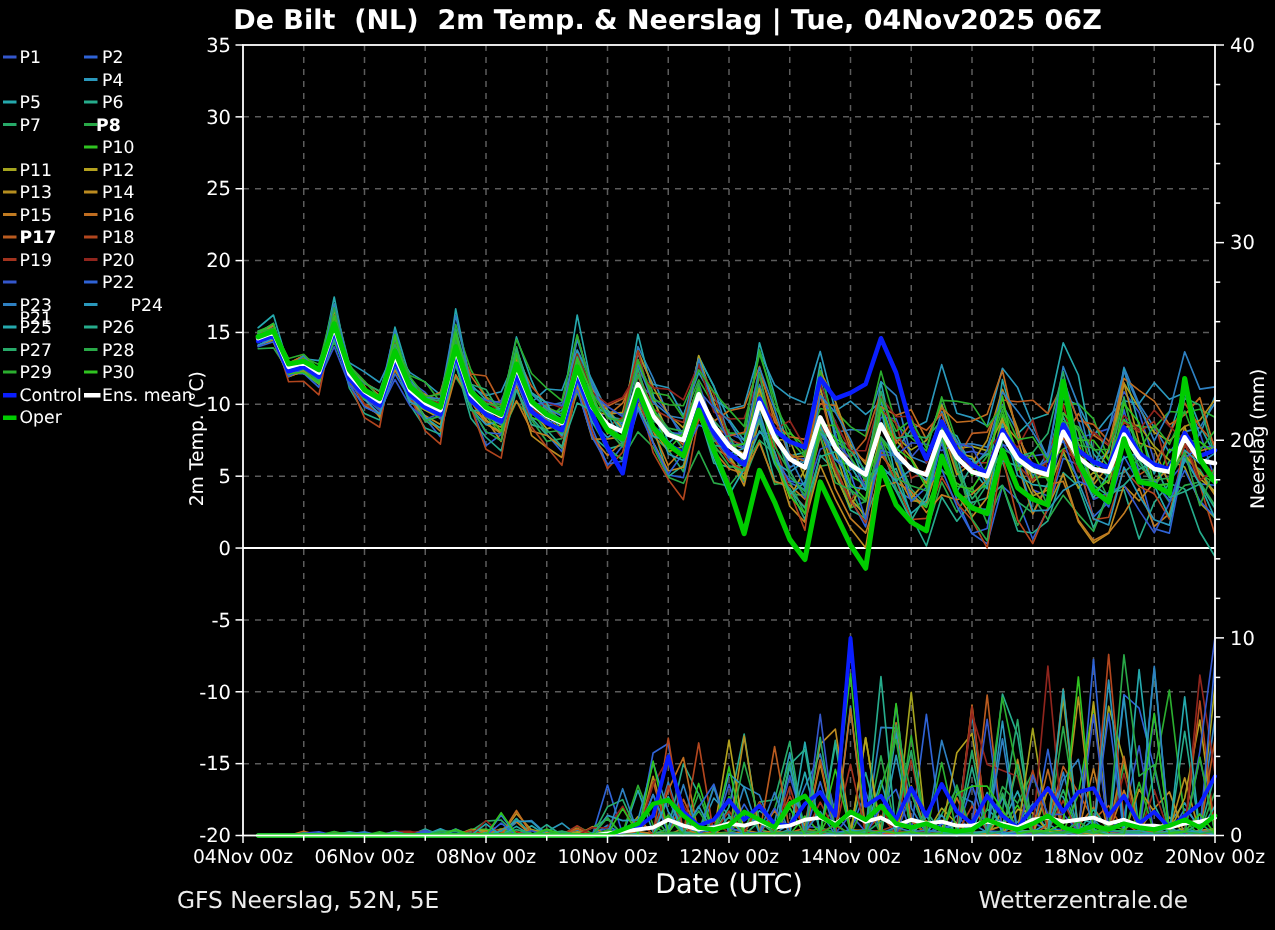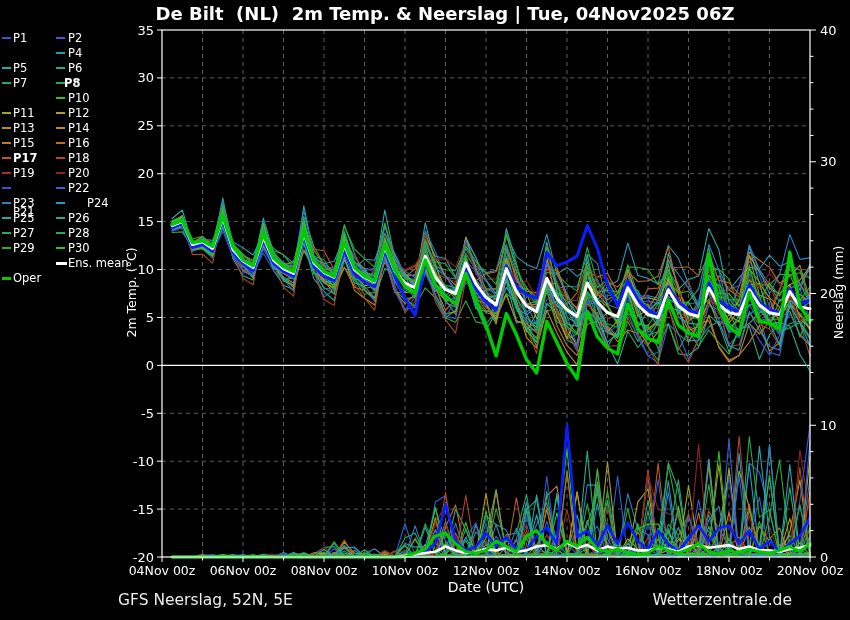--- a/index.html
+++ b/index.html
@@ -6,21 +6,21 @@
   .screen{position:relative;width:850px;height:620px;background:#000;overflow:hidden;
           font-family:"DejaVu Sans","Liberation Sans",sans-serif;color:#fff;}
   .title{position:absolute;left:40px;top:3px;width:810px;text-align:center;
          font-size:18px;font-weight:bold;white-space:pre;}
   .legend{position:absolute;left:2px;top:31px;width:150px;height:260px;font-size:11.5px;}
   .lrow{position:absolute;left:0;width:150px;height:15px;}
   .lswatch{position:absolute;top:6px;height:2px;width:9px;}
   .lswatch.thick{height:3px;top:5.5px;}
   .llabel{position:absolute;top:0;line-height:14px;white-space:nowrap;}
   .yl{position:absolute;width:260px;text-align:center;font-size:12.5px;transform:rotate(-90deg);}
-  .xl{position:absolute;left:386px;width:200px;text-align:center;top:579px;font-size:14px;}
+  .xl{position:absolute;left:386px;width:200px;text-align:center;top:579px;font-size:18px;}
   .fl{position:absolute;left:118px;top:591px;font-size:15.5px;color:#ececec;}
   .fr{position:absolute;right:58px;top:591px;font-size:15.5px;color:#ececec;}
   svg{position:absolute;left:0;top:0;}
   svg text{font-family:"DejaVu Sans","Liberation Sans",sans-serif;fill:#fff;}
 </style>
 </head>
 <body>
 
 <div class="screen">
   <div class="title">De Bilt  (NL)  2m Temp. &amp; Neerslag | Tue, 04Nov2025 06Z</div>
@@ -129,20 +129,24 @@
         <span class="lswatch" style="left: 54px; background: rgb(41, 169, 72);"></span>
         <span class="llabel" style="left: 66px;">P28</span>
       </div>
       <div class="lrow" style="top: 210px;">
         <span class="lswatch" style="left: 0px; background: rgb(43, 174, 47);"></span>
         <span class="llabel" style="left: 11px;">P29</span>
       </div>
       <div class="lrow" style="top: 210px;">
         <span class="lswatch" style="left: 54px; background: rgb(48, 195, 33);"></span>
         <span class="llabel" style="left: 66px;">P30</span>
+      </div>
+      <div class="lrow" style="top: 225px;">
+        <span class="lswatch thick" style="left: 0px; background: rgb(10, 30, 255);"></span>
+        <span class="llabel" style="left: 11px;">Control</span>
       </div>
       <div class="lrow" style="top: 225px;">
         <span class="lswatch thick" style="left: 54px; background: rgb(255, 255, 255); width: 11px;"></span>
         <span class="llabel" style="left: 66px;">Ens. mean</span>
       </div>
       <div class="lrow" style="top: 240px;">
         <span class="lswatch thick" style="left: 0px; background: rgb(0, 204, 0);"></span>
         <span class="llabel" style="left: 11px;">Oper</span>
       </div>
     </div>

